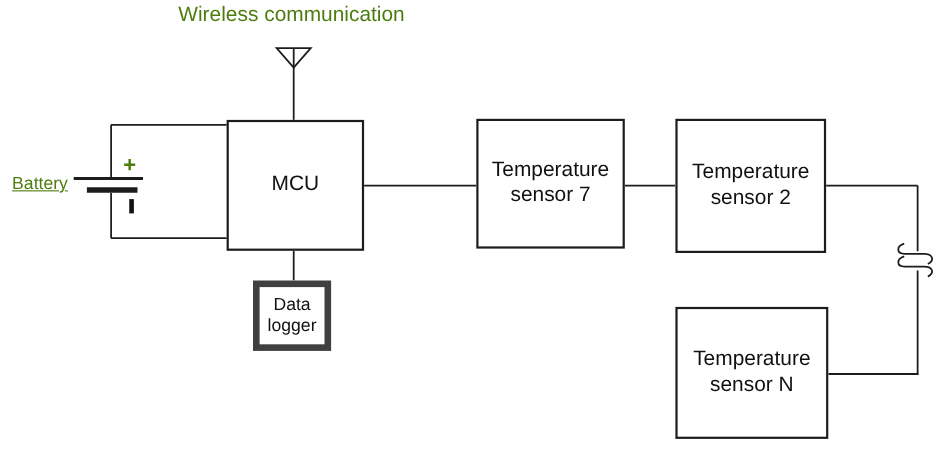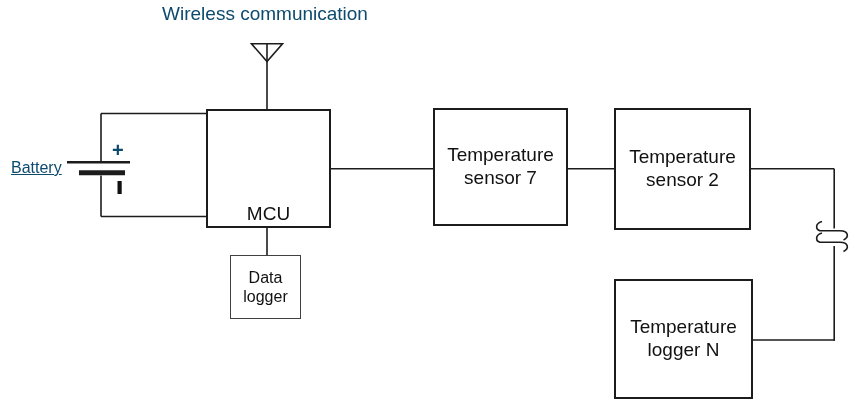--- a/index.html
+++ b/index.html
@@ -13,21 +13,21 @@
     overflow: hidden;
   }
   .wiring {
     position: absolute;
     left: 0; top: 0;
     width: 865px; height: 412px;
   }
   .label {
     position: absolute;
     white-space: nowrap;
-    color: #0c4a6e;
+    color: #4d7c0f;
   }
   .title-label {
     left: 115px; top: 3px; width: 300px;
     text-align: center;
     font-size: 19px;
   }
   .battery-label {
     left: 11px; top: 159px;
     font-size: 16px;
     text-decoration: underline;
@@ -43,28 +43,28 @@
     background: #ffffff;
     border: 2px solid #1c1c1c;
     display: flex;
     flex-direction: column;
     align-items: center;
     justify-content: center;
     text-align: center;
     line-height: 1.2;
   }
   .box span { display: block; }
-  .box-mcu    { left: 206px; top: 109px; width: 125px; height: 119px; font-size: 19px; justify-content: flex-end; }
+  .box-mcu    { left: 206px; top: 109px; width: 125px; height: 119px; font-size: 19px; }
   .box-s1     { left: 433px; top: 108px; width: 135px; height: 118px; font-size: 19px; }
   .box-s2     { left: 614px; top: 108px; width: 137px; height: 122px; font-size: 19px; }
   .box-sn     { left: 614px; top: 279px; width: 139px; height: 120px; font-size: 19px; }
   .box-logger {
     left: 230px; top: 255px; width: 71px; height: 64px;
     font-size: 16px;
-    border: 1px solid #404040;
+    border: 6px solid #404040;
   }
 </style>
 </head>
 <body>
 
 <div class="canvas">
 
   <svg class="wiring" viewBox="0 0 865 412" xmlns="http://www.w3.org/2000/svg">
 
     <g stroke="#1c1c1c" stroke-width="1.6" fill="none">
@@ -113,21 +113,21 @@
     <span>sensor 7</span>
   </div>
 
   <div class="box box-s2">
     <span>Temperature</span>
     <span>sensor 2</span>
   </div>
 
   <div class="box box-sn">
     <span>Temperature</span>
-    <span>logger N</span>
+    <span>sensor N</span>
   </div>
 
   <div class="box box-logger">
     <span>Data</span>
     <span>logger</span>
   </div>
 
 </div>
 
 </body></html>

